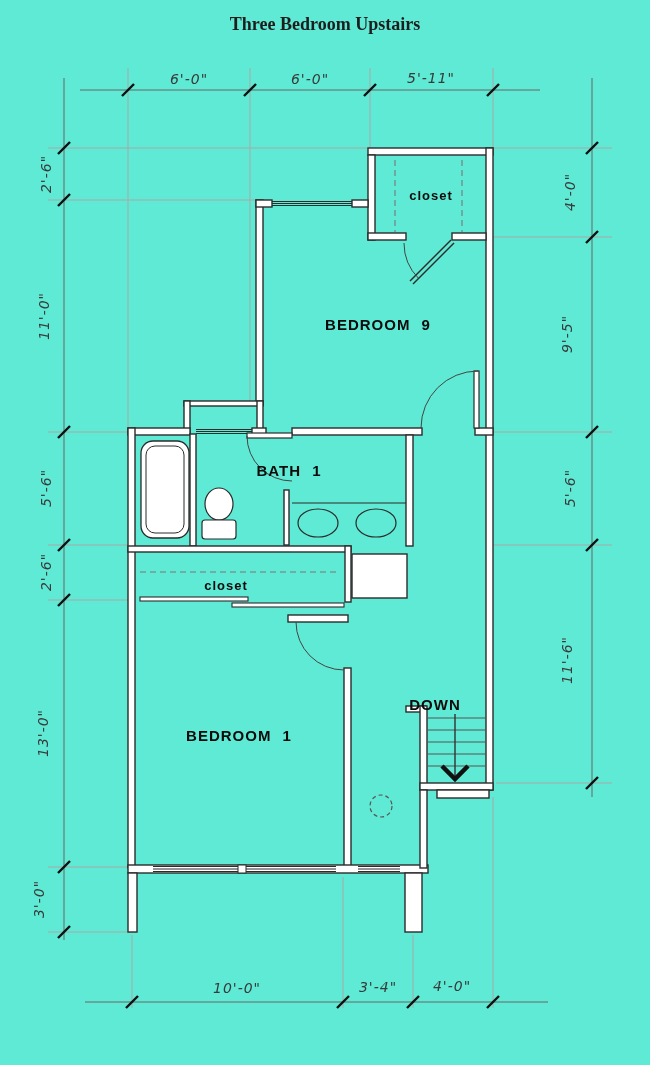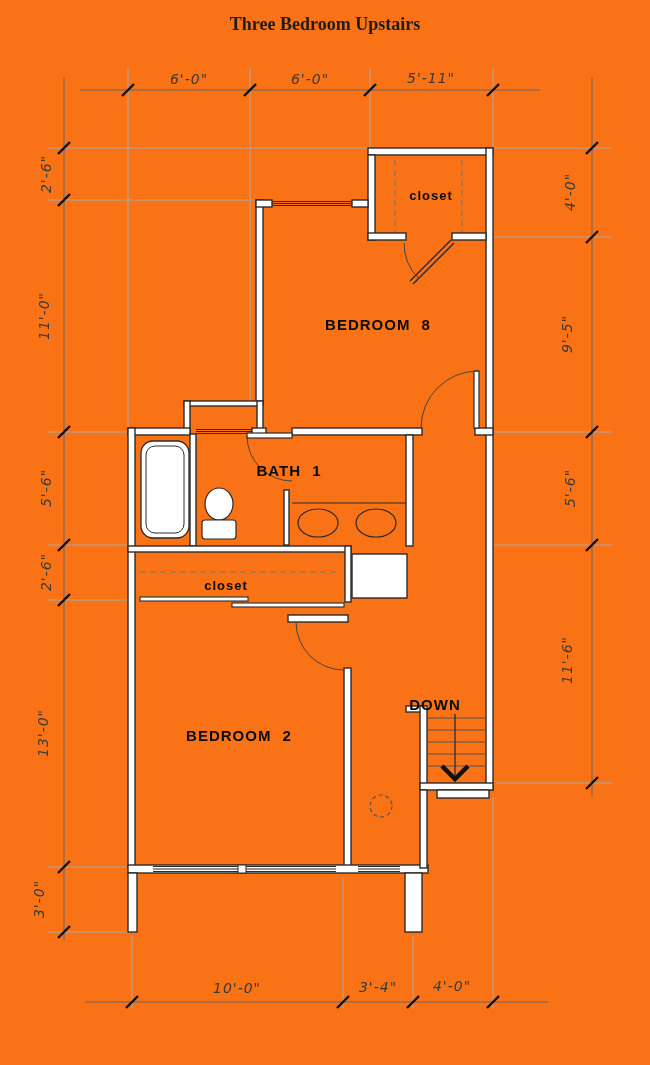--- a/index.html
+++ b/index.html
@@ -1,17 +1,17 @@
 <!DOCTYPE html>
 <html><head>
 <meta charset="utf-8">
 <style>
   html,body{margin:0;padding:0;background:#ffffff;}
   #canvas{
-    position:relative;width:650px;height:1065px;background:#f97316;
+    position:relative;width:650px;height:1065px;background:#5eead4;
     font-family:"Liberation Sans",sans-serif;overflow:hidden;
   }
   #plan-svg{position:absolute;left:0;top:0;}
   .title{
     position:absolute;top:14px;left:50%;transform:translateX(-50%);
     font-family:"Liberation Serif","DejaVu Serif",serif;
     font-weight:700;font-size:18px;color:#1d1d1d;white-space:nowrap;
   }
   .room-label{
     position:absolute;transform:translate(-50%,-50%);
@@ -198,24 +198,24 @@
     </g>
     <g fill="none">
       <line x1="455" y1="714" x2="455" y2="776" stroke="#333" stroke-width="1.4"></line>
       <path d="M 442,766 L 455,779 L 468,766" stroke="#111" stroke-width="4.5"></path>
     </g>
   </svg>
 
   <div class="title">Three Bedroom Upstairs</div>
 
   <span class="room-label small" style="left:431px;top:195px;">closet</span>
-  <span class="room-label" style="left:378px;top:324px;">BEDROOM 8</span>
+  <span class="room-label" style="left:378px;top:324px;">BEDROOM 9</span>
   <span class="room-label" style="left:289px;top:470px;">BATH 1</span>
   <span class="room-label small" style="left:226px;top:585px;">closet</span>
-  <span class="room-label" style="left:239px;top:735px;">BEDROOM 2</span>
+  <span class="room-label" style="left:239px;top:735px;">BEDROOM 1</span>
   <span class="room-label" style="left:435px;top:704px;">DOWN</span>
 
   <span class="dim" style="left:189px;top:79px;">6'-0"</span>
   <span class="dim" style="left:310px;top:79px;">6'-0"</span>
   <span class="dim" style="left:431px;top:78px;">5'-11"</span>
 
   <span class="dim" style="left:237px;top:988px;">10'-0"</span>
   <span class="dim" style="left:378px;top:987px;">3'-4"</span>
   <span class="dim" style="left:452px;top:986px;">4'-0"</span>
 

